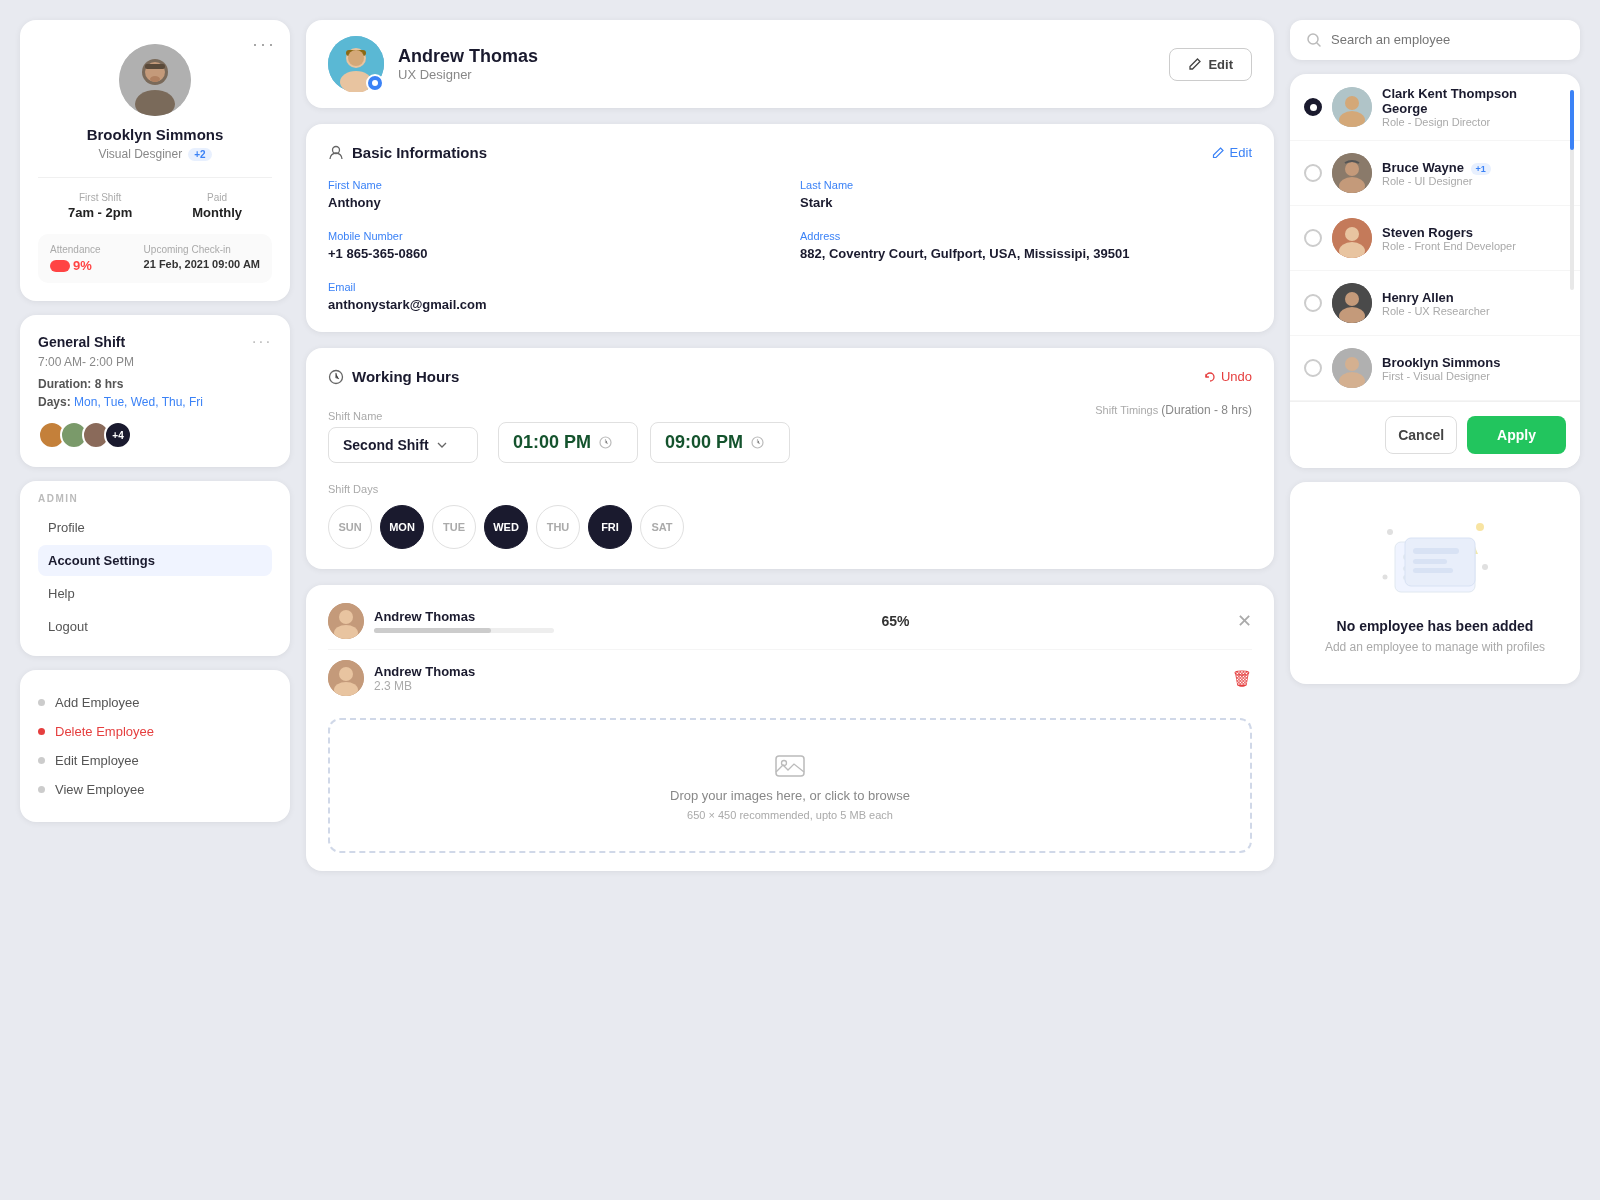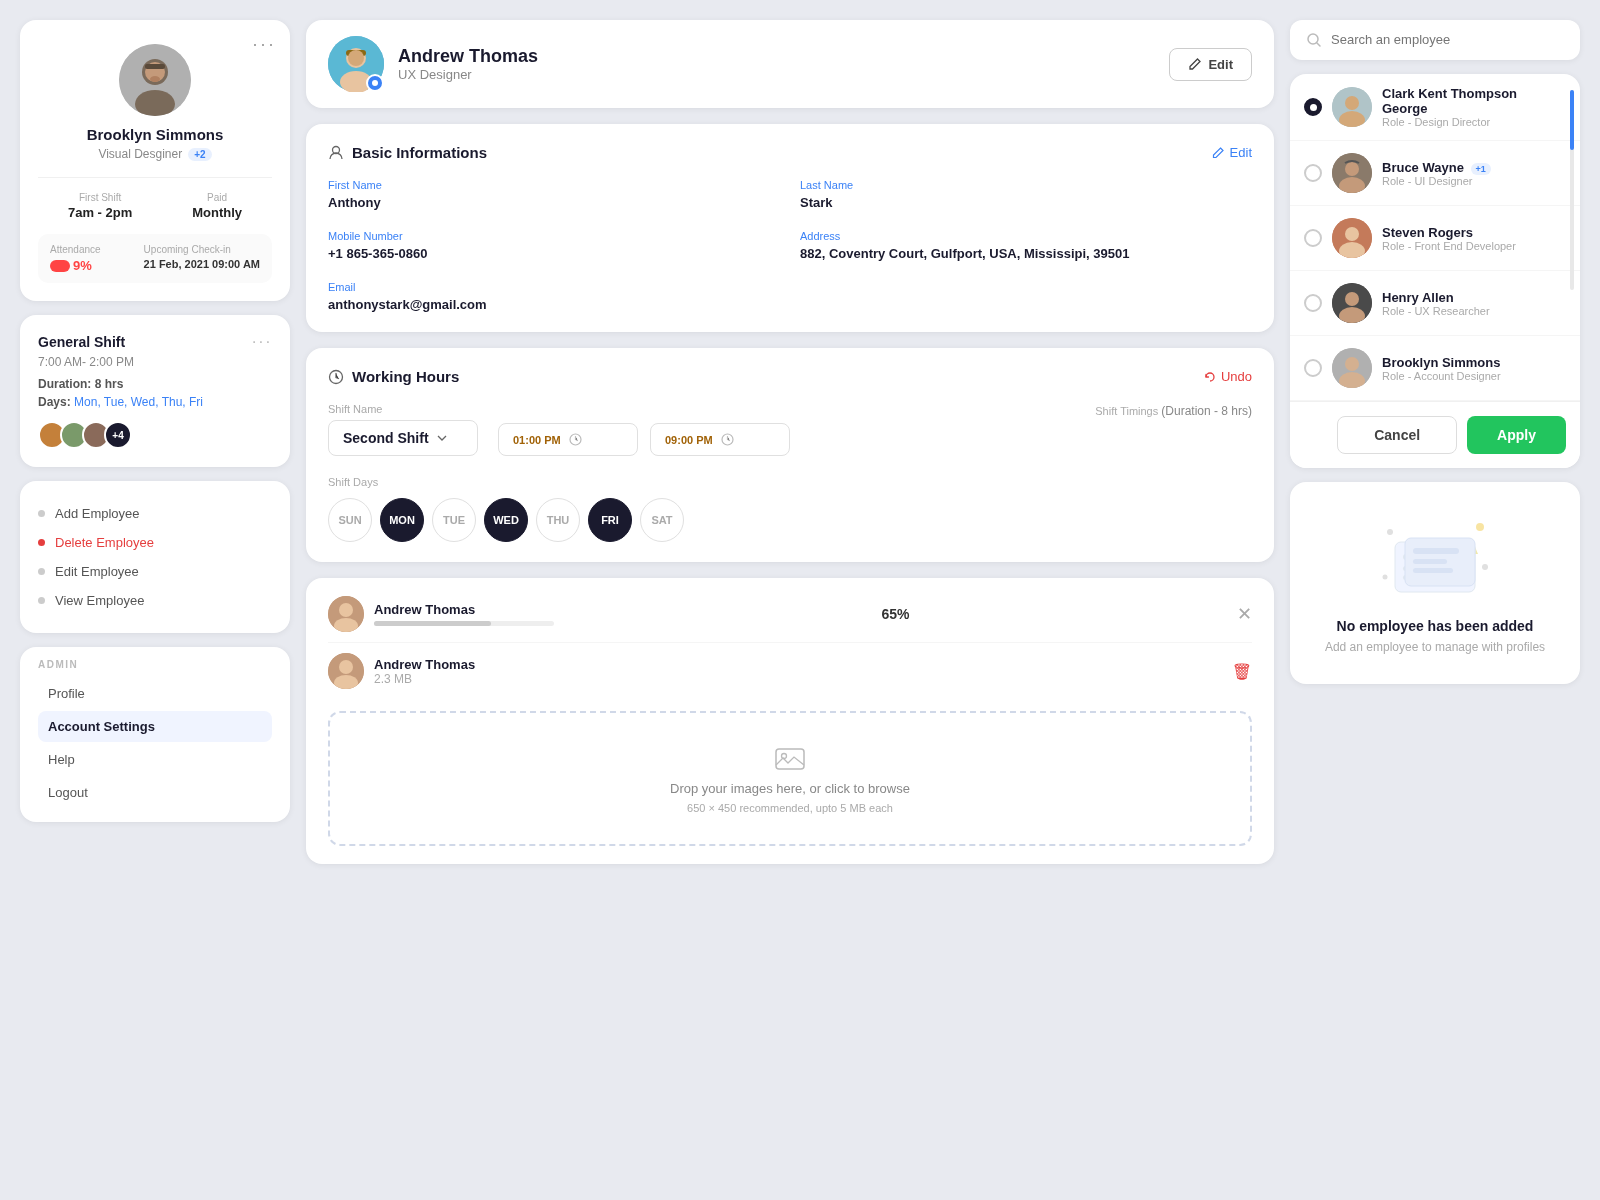--- a/index.html
+++ b/index.html
@@ -279,23 +279,23 @@
       font-weight: 600;
       color: #1a1a2e;
       cursor: pointer;
       min-width: 150px;
     }
     .time-input {
       display: flex; align-items: center; gap: 8px;
       border: 1.5px solid #e0e0e0;
       border-radius: 8px;
       padding: 9px 14px;
-      font-size: 11px;
+      font-size: 18px;
       font-weight: 600;
-      color: #a16207;
+      color: #14532d;
       min-width: 140px;
     }
     .duration-badge {
       font-size: 12px; color: #888; font-weight: 400;
     }
     .shift-days-row {
       display: flex;
       gap: 8px;
       align-items: center;
     }
@@ -431,21 +431,21 @@
     .action-row {
       display: flex;
       gap: 10px;
       justify-content: flex-end;
       padding: 14px;
       background: #fff;
       border-top: 1px solid #f0f0f0;
       border-radius: 0 0 16px 16px;
     }
     .cancel-btn {
-      padding: 10px 36px;
+      padding: 10px 12px;
       border: 1.5px solid #ddd;
       border-radius: 8px;
       font-size: 14px;
       font-weight: 600;
       color: #444;
       cursor: pointer;
       background: #fff;
     }
     .apply-btn {
       padding: 10px 30px;
@@ -535,20 +535,28 @@
       </div>
       <div class="shift-days">
         <span>Days:</span> <em>Mon, Tue, Wed, Thu, Fri</em>
       </div>
       <div class="avatars-row">
         <div class="mini-avatar" style="background:#c4803a;"></div>
         <div class="mini-avatar" style="background:#7a9a6a;"></div>
         <div class="mini-avatar" style="background:#8a6a5a;"></div>
         <div class="mini-avatar-more">+4</div>
       </div>
+    </div>
+
+    <div class="card admin-card">
+      <div class="admin-label">ADMIN</div>
+      <div class="admin-link">Profile</div>
+      <div class="admin-link active">Account Settings</div>
+      <div class="admin-link">Help</div>
+      <div class="admin-link">Logout</div>
     </div>
 
     <div class="card menu-card">
       <ul>
         <li>
           <span class="dot"></span>
           <span>Add Employee</span>
         </li>
         <li class="delete-item">
           <span class="dot"></span>
@@ -558,28 +566,20 @@
           <span class="dot"></span>
           <span>Edit Employee</span>
         </li>
         <li>
           <span class="dot"></span>
           <span>View Employee</span>
         </li>
       </ul>
     </div>
 
-    <div class="card admin-card">
-      <div class="admin-label">ADMIN</div>
-      <div class="admin-link">Profile</div>
-      <div class="admin-link active">Account Settings</div>
-      <div class="admin-link">Help</div>
-      <div class="admin-link">Logout</div>
-    </div>
-
   </div>
 
   <div class="main-content">
 
     <div class="card emp-header-card">
       <div class="emp-header-left">
         <div style="position:relative;">
           <div class="emp-avatar-img">
             <svg width="56" height="56" viewBox="0 0 56 56">
               <circle cx="28" cy="28" r="28" fill="#5ab8d4"></circle>
@@ -845,21 +845,21 @@
         <div class="radio-btn"></div>
         <div class="emp-list-avatar" style="background:#b0b0b0;">
           <svg width="40" height="40" viewBox="0 0 40 40">
               <circle cx="20" cy="20" r="20" fill="#b0b0b0"></circle>
               <circle cx="20" cy="16" r="7" fill="#d4b090"></circle>
               <ellipse cx="20" cy="33" rx="13" ry="9" fill="#d4b090"></ellipse>
             </svg>
         </div>
         <div class="emp-list-info">
           <div class="emp-list-name">Brooklyn Simmons</div>
-          <div class="emp-list-role">Role - Account Designer</div>
+          <div class="emp-list-role">First - Visual Designer</div>
         </div>
       </div>
 
       <div class="action-row">
         <button class="cancel-btn">Cancel</button>
         <button class="apply-btn">Apply</button>
       </div>
     </div>
 
     <div class="empty-state-card">

